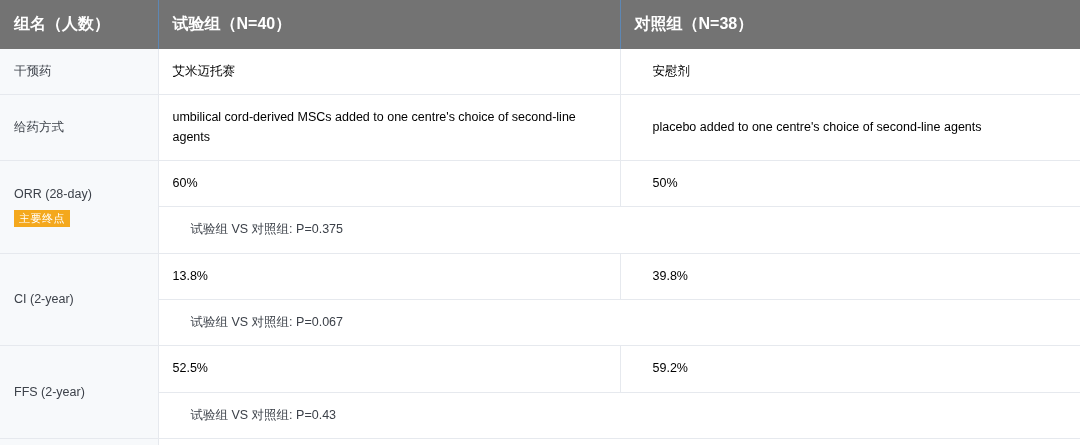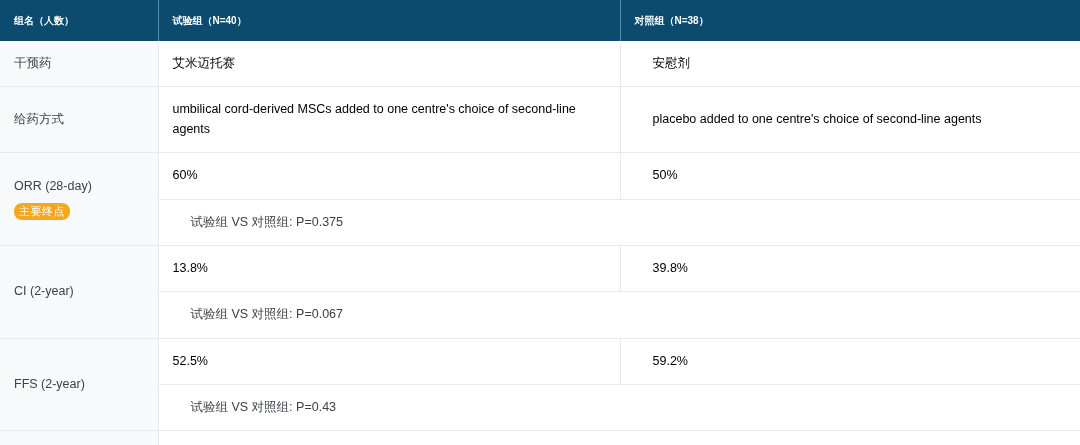--- a/index.html
+++ b/index.html
@@ -22,24 +22,24 @@
     width: 1080px;
     table-layout: fixed;
     font-size: 12.5px;
     color: #3a3f47;
   }
   table.data-table col.c0 { width: 158px; }
   table.data-table col.c1 { width: 462px; }
   table.data-table col.c2 { width: 460px; }
 
   thead th {
-    background: #0c4a6e;
+    background: #737373;
     color: #ffffff;
     font-weight: bold;
-    font-size: 10px;
+    font-size: 16px;
     text-align: left;
     padding: 14px 14px;
     vertical-align: middle;
     border-right: 1px solid #5d87b4;
     line-height: 1.3;
   }
   thead th:last-child { border-right: none; }
 
   tbody td {
     border-bottom: 1px solid #e6e9ee;
@@ -63,21 +63,21 @@
   td.label-cell .label-text { display: block; }
 
   .badge {
     display: inline-block;
     margin-top: 6px;
     background: #f4a81d;
     color: #ffffff;
     font-size: 11px;
     line-height: 1;
     padding: 3px 5px;
-    border-radius: 8px;
+    border-radius: 0;
     letter-spacing: 0.5px;
   }
   .p-row td {
     color: #3c4149;
     border-radius: 14px;
   }
   .conclusion {
     line-height: 1.75;
   }
 </style>

